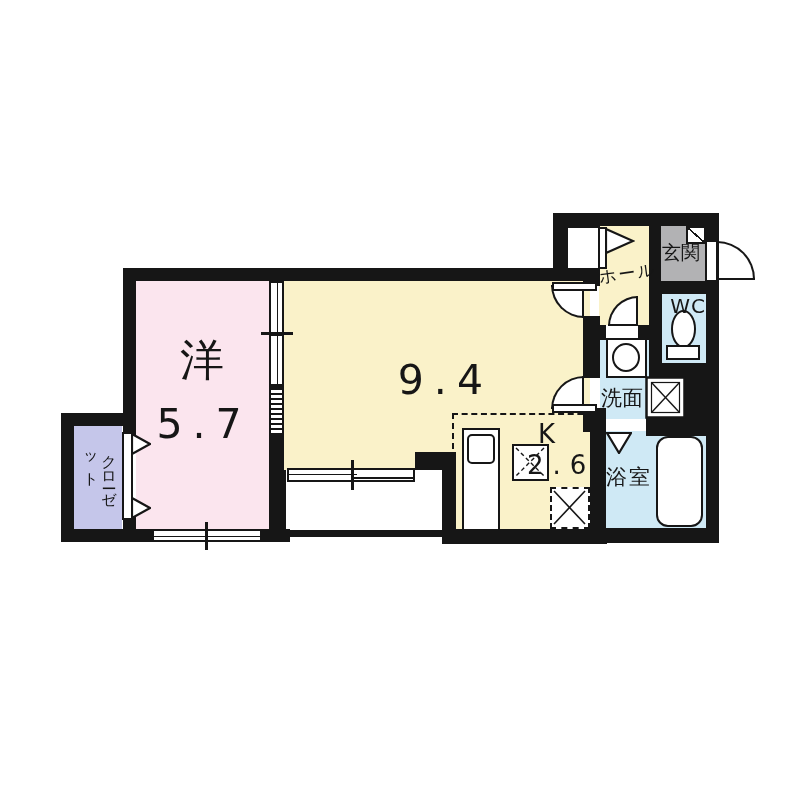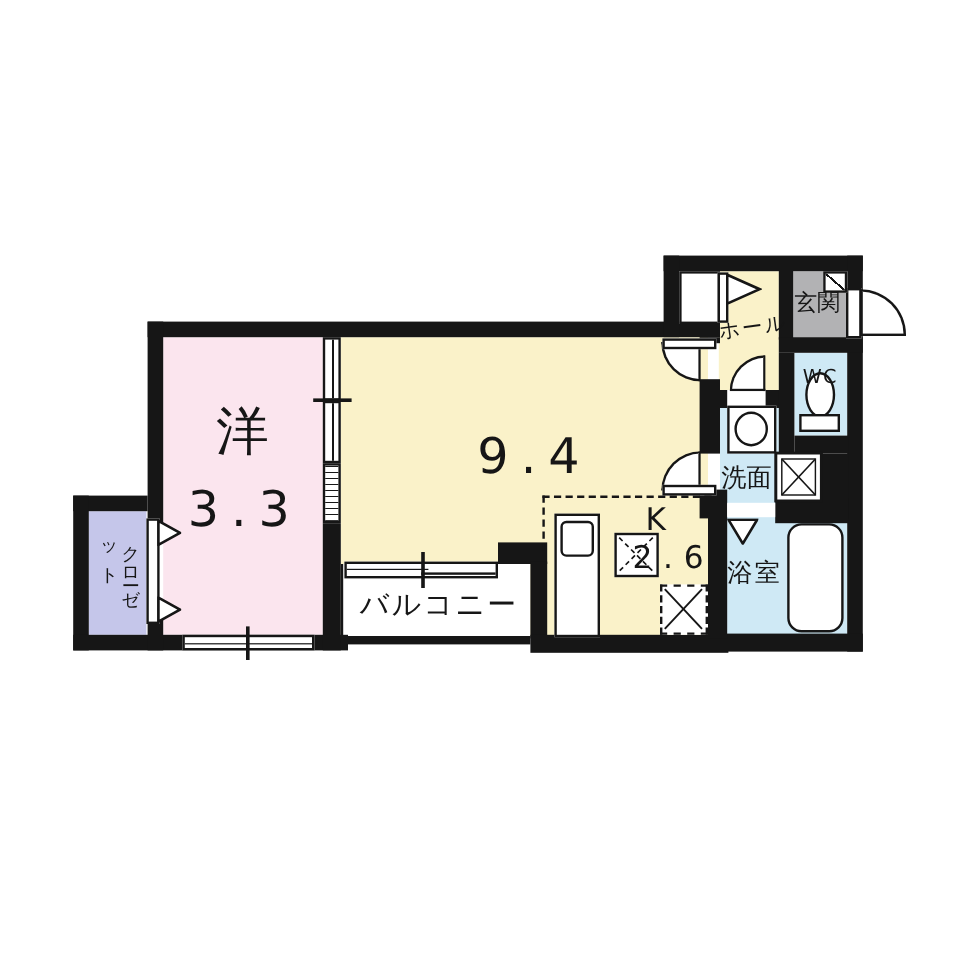--- a/index.html
+++ b/index.html
@@ -148,34 +148,33 @@
     <svg width="35" height="37" viewBox="0 0 35 37">
       <line x1="2" y1="2" x2="33" y2="35" stroke="#161616" stroke-width="1.6"></line>
       <line x1="33" y1="2" x2="2" y2="35" stroke="#161616" stroke-width="1.6"></line>
     </svg>
   </div>
 
   <div class="dash" style="left:452px;top:413px;width:141px;height:0;border-top:2.5px dashed #161616;"></div>
   <div class="dash" style="left:452px;top:413px;width:0;height:46px;border-left:2.5px dashed #161616;"></div>
 
   <div class="lbl" style="left:172px;top:338px;width:60px;font-size:44px;text-align:center;">洋</div>
-  <div class="lbl" style="left:138px;top:404px;width:132px;font-size:41px;letter-spacing:10px;text-align:center;">3.3</div>
+  <div class="lbl" style="left:138px;top:404px;width:132px;font-size:41px;letter-spacing:10px;text-align:center;">5.7</div>
 
   <div class="lbl" style="left:375px;top:360px;width:118px;font-size:41px;letter-spacing:10px;text-align:right;">9.4</div>
 
   <div class="lbl" style="left:538px;top:421px;font-size:26px;">K</div>
   <div class="lbl" style="left:527px;top:452px;font-size:26px;letter-spacing:9px;">2.6</div>
 
-  <div class="lbl" style="left:290px;top:492px;width:152px;font-size:24px;letter-spacing:2px;text-align:center;">バルコニー</div>
 
   <div class="lbl" style="left:80px;top:444px;width:38px;height:56px;font-size:15px;letter-spacing:1px;line-height:1.2;writing-mode:vertical-rl;white-space:normal;">クローゼット</div>
 
   <div class="lbl" style="left:599px;top:265px;font-size:17px;letter-spacing:2px;transform:rotate(-8deg);">ホール</div>
 
   <div class="lbl" style="left:662px;top:243px;font-size:19px;">玄関</div>
 
-  <div class="lbl" style="left:661px;top:306px;width:45px;font-size:16px;letter-spacing:1px;text-align:center;">WC</div>
+  <div class="lbl" style="left:661px;top:296px;width:45px;font-size:20px;letter-spacing:1px;text-align:right;">WC</div>
 
   <div class="lbl" style="left:601px;top:388px;font-size:21px;">洗面</div>
 
   <div class="lbl" style="left:606px;top:467px;font-size:21px;letter-spacing:2px;">浴室</div>
 
 </div>
 
 </body></html>

